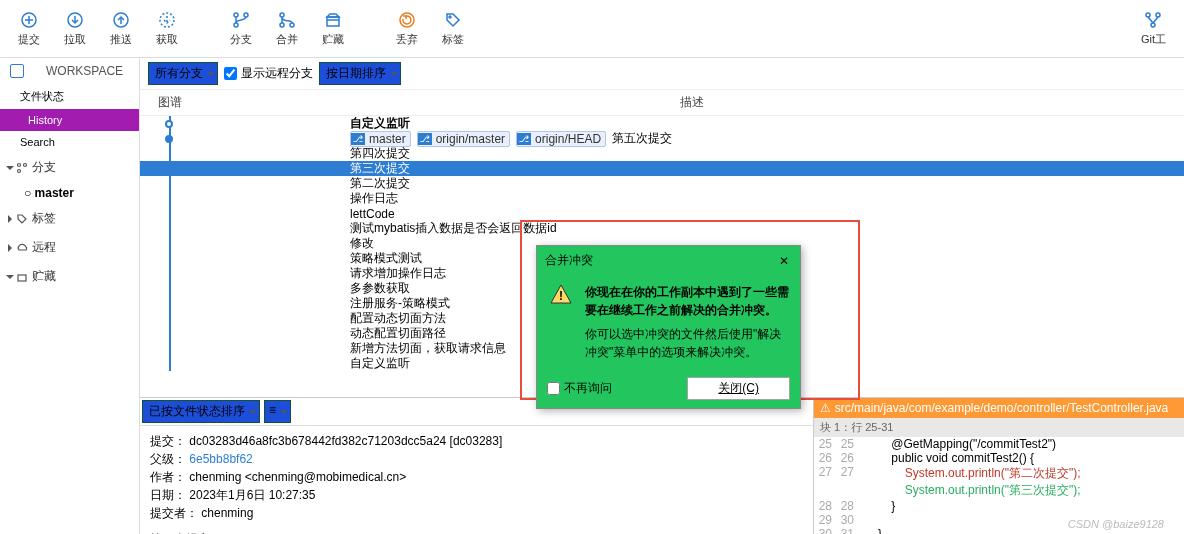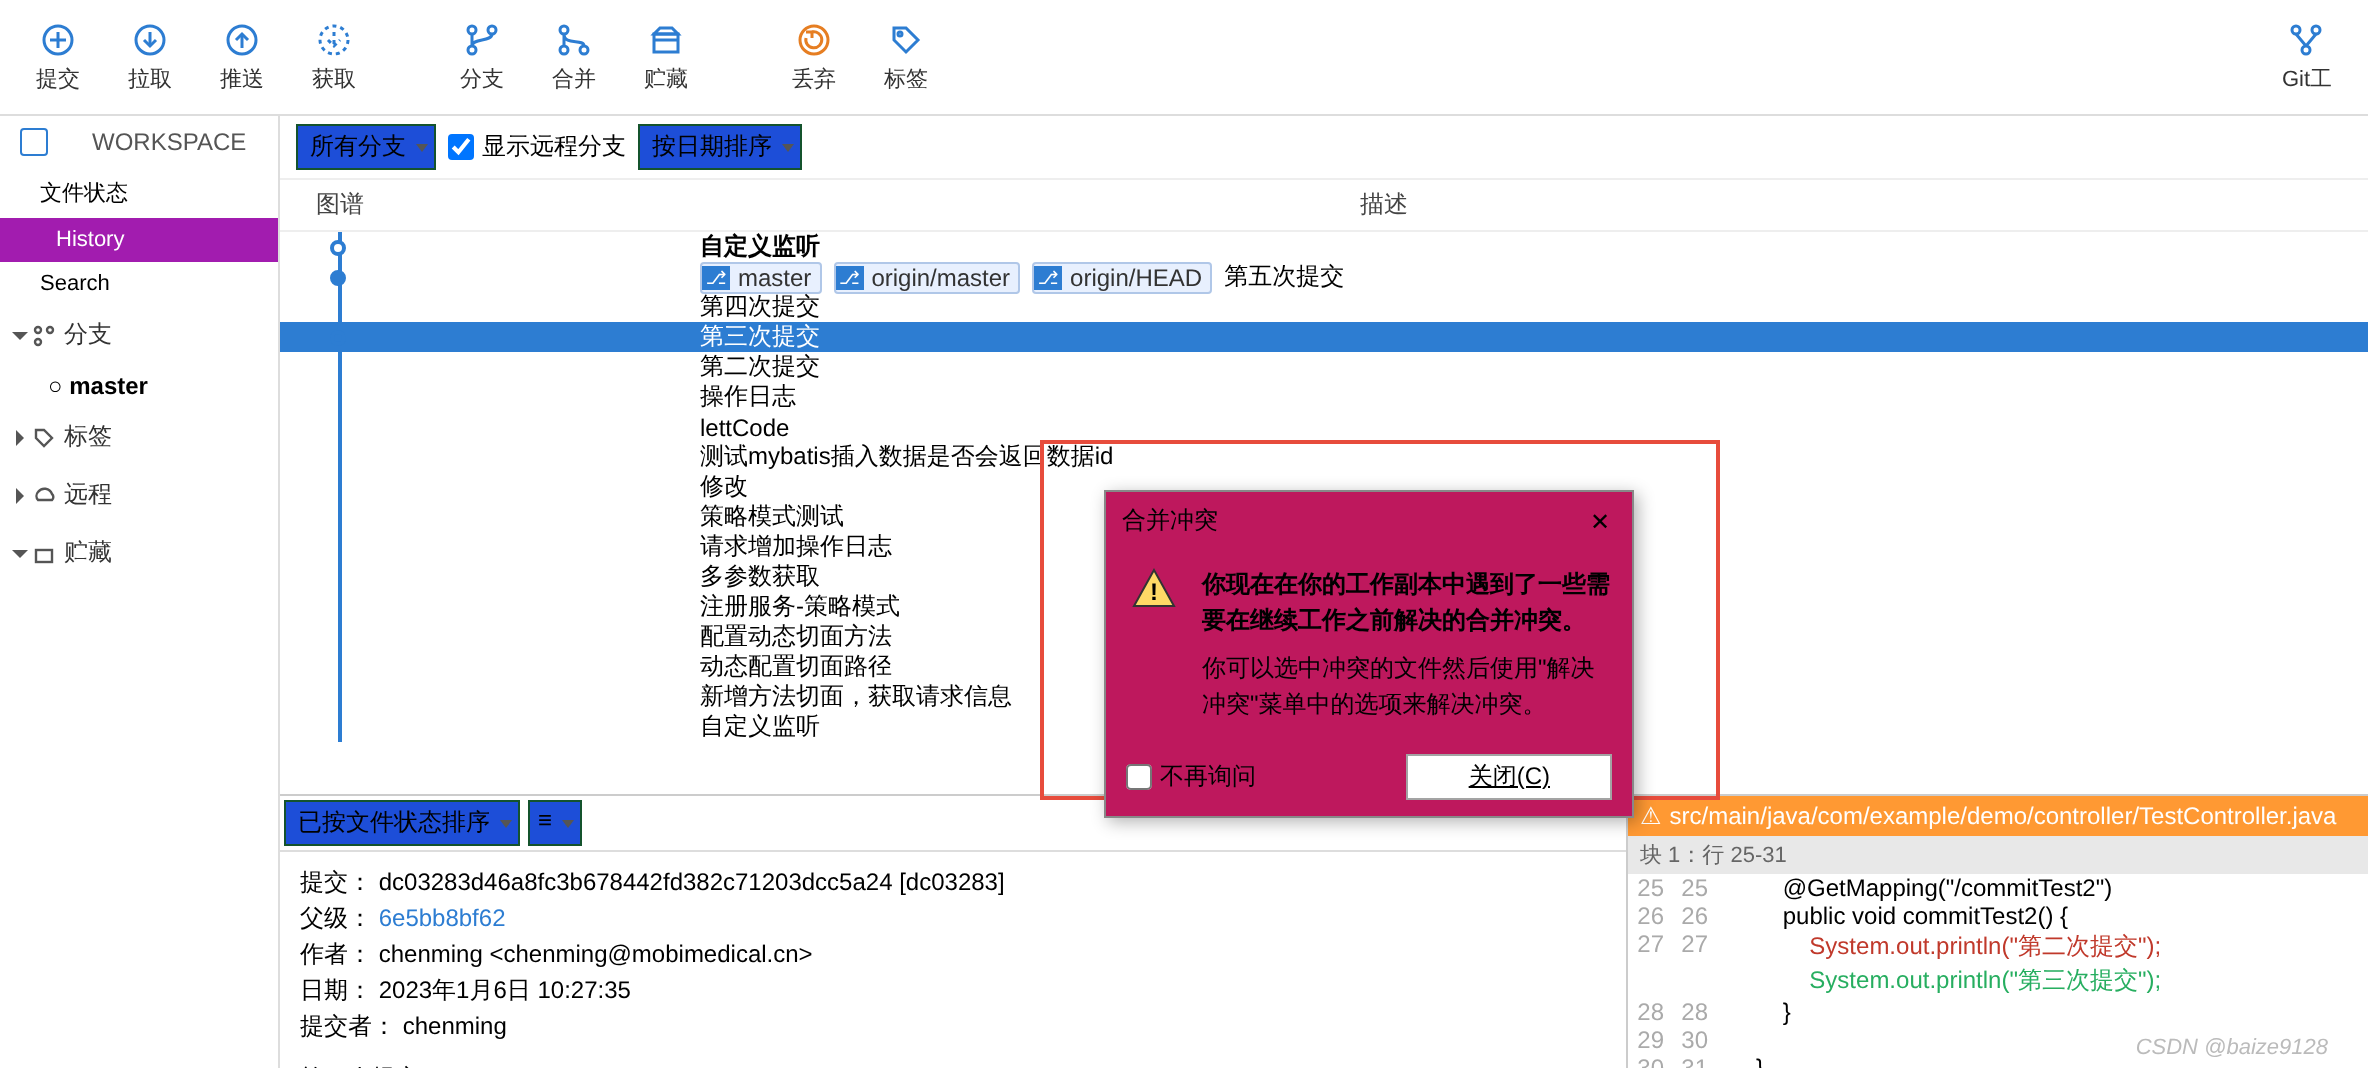--- a/index.html
+++ b/index.html
@@ -35,21 +35,21 @@
 .graph-cell { width: 60px; position: relative; height: 100%; }
 .vline { position: absolute; width: 2px; background: #2d7dd2; left: 29px; top: 0; bottom: 0; }
 .dot { position: absolute; width: 8px; height: 8px; border: 2px solid #2d7dd2; border-radius: 50%; background: #fff; left: 25px; top: 50%; transform: translateY(-50%); }
 .dot.filled { background: #2d7dd2; }
 .msg-cell { flex: 1; padding-left: 150px; white-space: nowrap; display: flex; align-items: center; gap: 6px; }
 .commit-row:first-child .msg-cell { font-weight: bold; }
 .tag { display: inline-flex; align-items: center; background: #e8f0fe; border: 1px solid #b0c7e8; border-radius: 2px; font-size: 10px; color: #333; font-weight: normal; }
 .tag-icon { background: #2d7dd2; color:#fff; width:14px; height:12px; display:inline-flex; align-items:center; justify-content:center; font-size:9px; }
 .tag-text { padding: 0 4px; }
 .red-box { position: absolute; left: 520px; top: 220px; width: 340px; height: 180px; border: 2px solid #e74c3c; pointer-events: none; z-index: 5; }
-.dialog { position: absolute; left: 552px; top: 245px; width: 265px; background: #be185d; border: 1px solid #888; box-shadow: 2px 2px 8px rgba(0,0,0,0.3); z-index: 10; }
+.dialog { position: absolute; left: 536px; top: 245px; width: 265px; background: #22c55e; border: 1px solid #888; box-shadow: 2px 2px 8px rgba(0,0,0,0.3); z-index: 10; }
 .dlg-title { display: flex; justify-content: space-between; align-items: center; padding: 6px 8px; }
 .dlg-close { cursor: pointer; width: 16px; text-align: center; }
 .dlg-body { padding: 8px 10px; display: flex; gap: 10px; }
 .warn-icon { width: 28px; height: 24px; flex-shrink: 0; }
 .dlg-text { font-size: 11px; line-height: 1.5; }
 .dlg-footer { display: flex; justify-content: space-between; align-items: center; padding: 8px 10px; }
 .dlg-btn { border: 1px solid #a3a3a3; padding: 2px 30px; background: #fff; cursor: pointer; text-decoration: underline; }
 .bottom-pane { height: 150px; border-top: 1px solid #ccc; display: flex; position: relative; }
 .commit-info { flex: 1; border-right: 1px solid #ccc; display: flex; flex-direction: column; }
 .info-toolbar { display: flex; gap: 4px; padding: 2px; border-bottom: 1px solid #ddd; }

